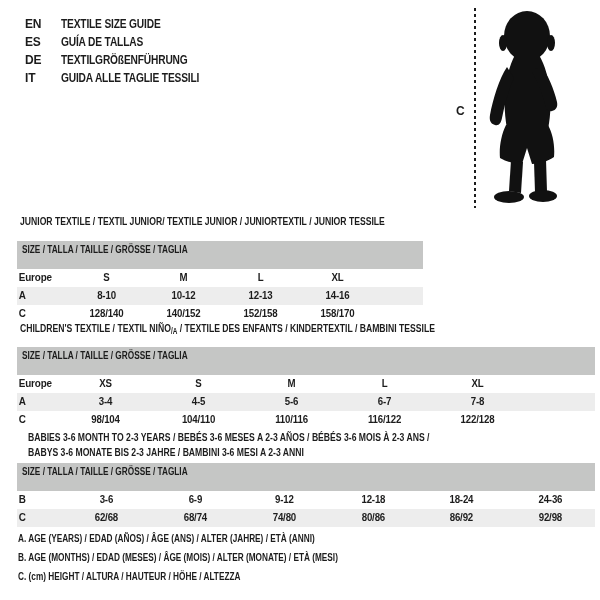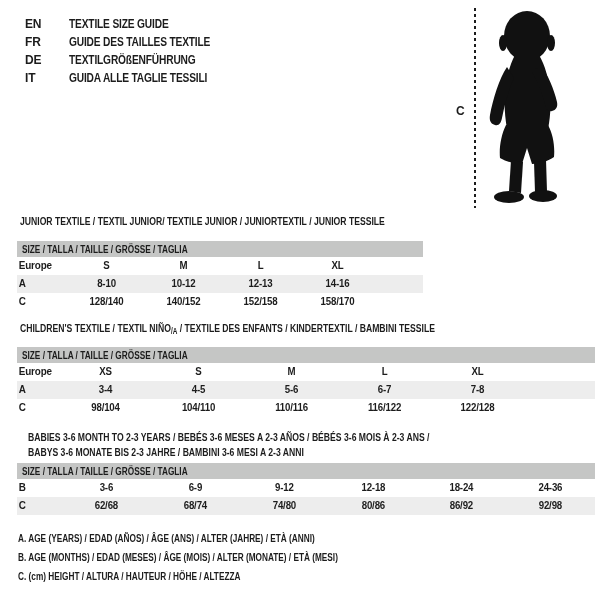--- a/index.html
+++ b/index.html
@@ -6,42 +6,42 @@
   body{
     width:600px;height:600px;background:#ffffff;position:relative;overflow:hidden;
     font-family:"Liberation Sans", sans-serif;font-weight:700;color:#1c1c1c;
     -webkit-font-smoothing:antialiased;
   }
   .cond{display:inline-block;white-space:nowrap;transform:scaleX(0.75);transform-origin:0 50%;}
   .cond85{display:inline-block;white-space:nowrap;transform:scaleX(0.85);transform-origin:0 50%;}
 
   
   .lang-block{position:absolute;top:15px;left:25px;}
-  .lang-row{display:flex;height:18px;line-height:18px;font-size:12px;letter-spacing:-0.2px;gap:8px;}
+  .lang-row{display:flex;height:18px;line-height:18px;font-size:12px;letter-spacing:-0.2px;}
   .lang-code{width:36px;}
 
   
   .dotted-line{position:absolute;left:474px;top:8px;width:2px;height:200px;
     background-image:repeating-linear-gradient(to bottom,#1c1c1c 0px,#1c1c1c 3px,transparent 3px,transparent 6px);}
   .fig-label{position:absolute;left:456px;top:104px;font-size:12px;}
   .baby-svg{position:absolute;left:486px;top:7px;}
 
   
   .section-title{position:absolute;left:20px;font-size:11.5px;white-space:nowrap;line-height:15px;}
   .title-junior{top:214px;text-align:center;}
   .title-children{top:321px;}
   .title-babies{top:422px;}
   .sub{font-size:8.5px;position:relative;top:2px;}
 
   
   .size-table{position:absolute;left:17px;}
   .junior-table{top:241px;width:406px;}
   .children-table{top:347px;width:578px;}
   .babies-table{top:463px;width:578px;}
-  .size-head{height:16px;line-height:16px;background:#c5c6c5;padding-left:5px;font-size:11px;}
+  .size-head{height:28px;line-height:16px;background:#c5c6c5;padding-left:5px;font-size:11px;}
   .t-row{display:flex;height:18px;line-height:16px;font-size:11px;letter-spacing:-0.2px;}
   .t-row.stripe{background:#ededed;}
   .t-label{padding-left:2px;transform:scaleX(0.9);transform-origin:0 50%;}
   .t-cell{text-align:center;transform:scaleX(0.88);transform-origin:50% 50%;}
   .junior-table .t-label{width:49px;}
   .junior-table .t-cell{width:77px;}
   .children-table .t-label{width:40px;}
   .children-table .t-cell{width:93px;}
   .babies-table .t-label{width:45px;}
   .babies-table .t-cell{width:92px;}
@@ -52,22 +52,22 @@
 </style>
 </head>
 <body>
 
 <div class="lang-block">
   <div class="lang-row">
     <span class="lang-code">EN</span>
     <span class="cond85">TEXTILE SIZE GUIDE</span>
   </div>
   <div class="lang-row">
-    <span class="lang-code">FR</span>
-    <span class="cond85">GUIDE DES TAILLES TEXTILE</span>
+    <span class="lang-code">ES</span>
+    <span class="cond85">GUÍA DE TALLAS</span>
   </div>
   <div class="lang-row">
     <span class="lang-code">DE</span>
     <span class="cond85">TEXTILGRÖßENFÜHRUNG</span>
   </div>
   <div class="lang-row">
     <span class="lang-code">IT</span>
     <span class="cond85">GUIDA ALLE TAGLIE TESSILI</span>
   </div>
 </div>

